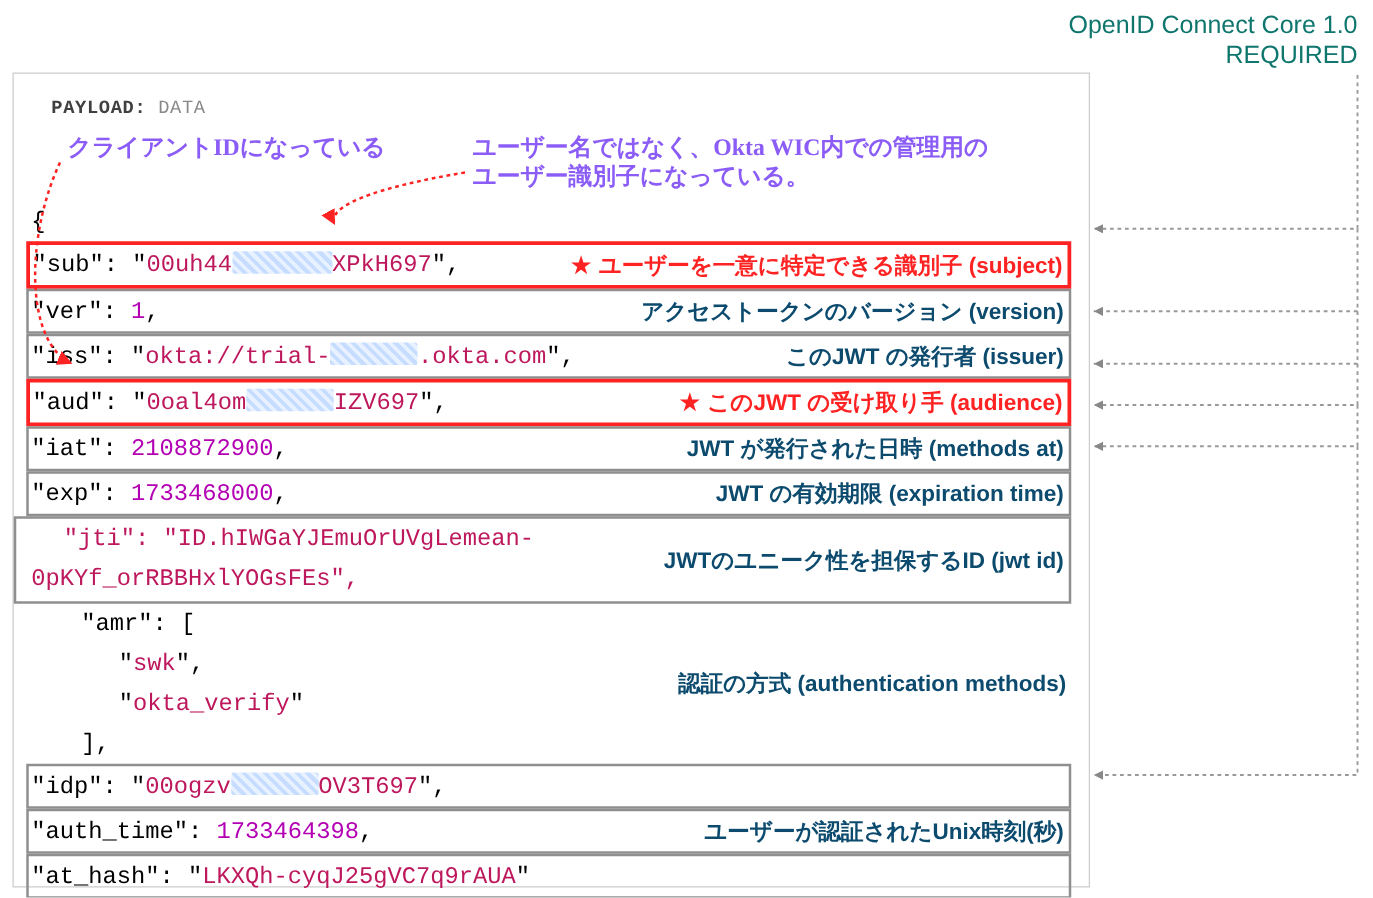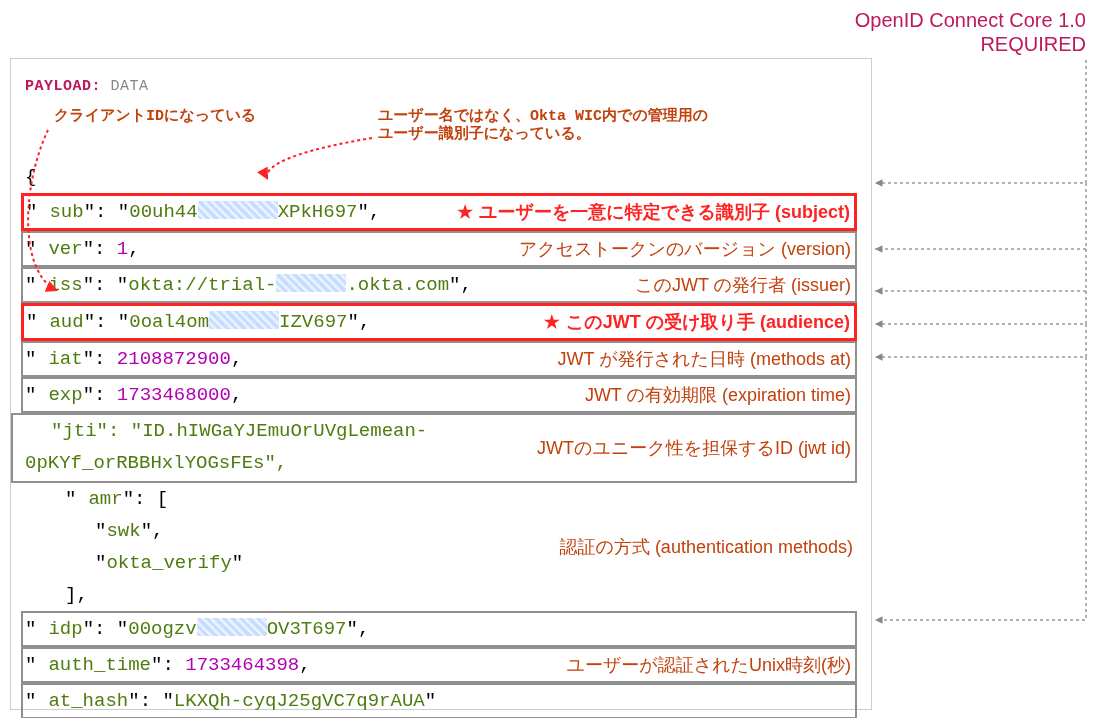--- a/index.html
+++ b/index.html
@@ -9,46 +9,46 @@
     width: 1098px;
     height: 718px;
     position: relative;
     overflow: hidden;
   }
   .header-note {
     position: absolute;
     top: 8px;
     right: 12px;
     text-align: right;
-    color: #be185d;
+    color: #0f766e;
     font-size: 20px;
     font-weight: 500;
     line-height: 1.2;
   }
   .panel {
     position: absolute;
     top: 58px;
     left: 10px;
     width: 862px;
     height: 652px;
     border: 1px solid #ccc;
     background: #fff;
     padding: 12px 14px 14px 14px;
     font-family: "Courier New", Consolas, monospace;
     font-size: 19px;
     line-height: 32px;
   }
   .panel-title { font-size: 15px; color: #888; letter-spacing: 0.5px; }
-  .panel-title .strong { color: #be185d; font-weight: 600; }
+  .panel-title .strong { color: #404040; font-weight: 600; margin-left: 16px; }
   .code-block { margin-top: 58px; color: #000; }
   .brace { color: #000; }
   .indent1 { padding-left: 40px; position: relative; }
   .indent2 { padding-left: 70px; position: relative; }
-  .k { color: #4d7c0f; margin-left: 12px; } 
-  .s { color: #4d7c0f; } 
+  .k { color: #000000; } 
+  .s { color: #be185d; } 
   .n { color: #b300b3; } 
   .p { color: #000; }    
   .row { position: relative; }
   .box-gray {
     border: 2px solid #8f8f8f;
     margin-left: -4px;
     padding-left: 2px;
     padding-right: 2px;
   }
   .box-red {
@@ -66,45 +66,45 @@
   }
   .label-right {
     position: absolute;
     right: 0;
     top: 0;
     bottom: 0;
     display: flex;
     align-items: center;
     font-family: -apple-system, "Helvetica Neue", Arial, sans-serif;
     font-size: 18px;
-    color: #c2410c;
+    color: #0c4a6e;
     background: rgba(255,255,255,0);
     padding-right: 4px;
-    font-weight: 400;
+    font-weight: 700;
     white-space: nowrap;
   }
   .label-red { color: #ff2222; font-weight: 700; }
   .star { color: #ff2222; margin-right: 6px; }
   .redact {
     display: inline-block;
     background: repeating-linear-gradient(45deg, #c7ddff 0 3px, #e8f1ff 3px 6px);
     border-radius: 2px;
     height: 18px;
     vertical-align: middle;
     position: relative;
     top: -2px;
   }
   .w80 { width: 80px; }
   .w70 { width: 70px; }
   .annot-red {
     position: absolute;
-    color: #c2410c;
-    font-family: Liberation Mono, monospace;
+    color: #8b5cf6;
+    font-family: Liberation Serif, serif;
     font-weight: 700;
-    font-size: 15px;
+    font-size: 19px;
     line-height: 1.2;
   }
   svg.overlay {
     position: absolute;
     top: 0; left: 0;
     width: 1098px; height: 718px;
     pointer-events: none;
   }
 </style>
 </head>

